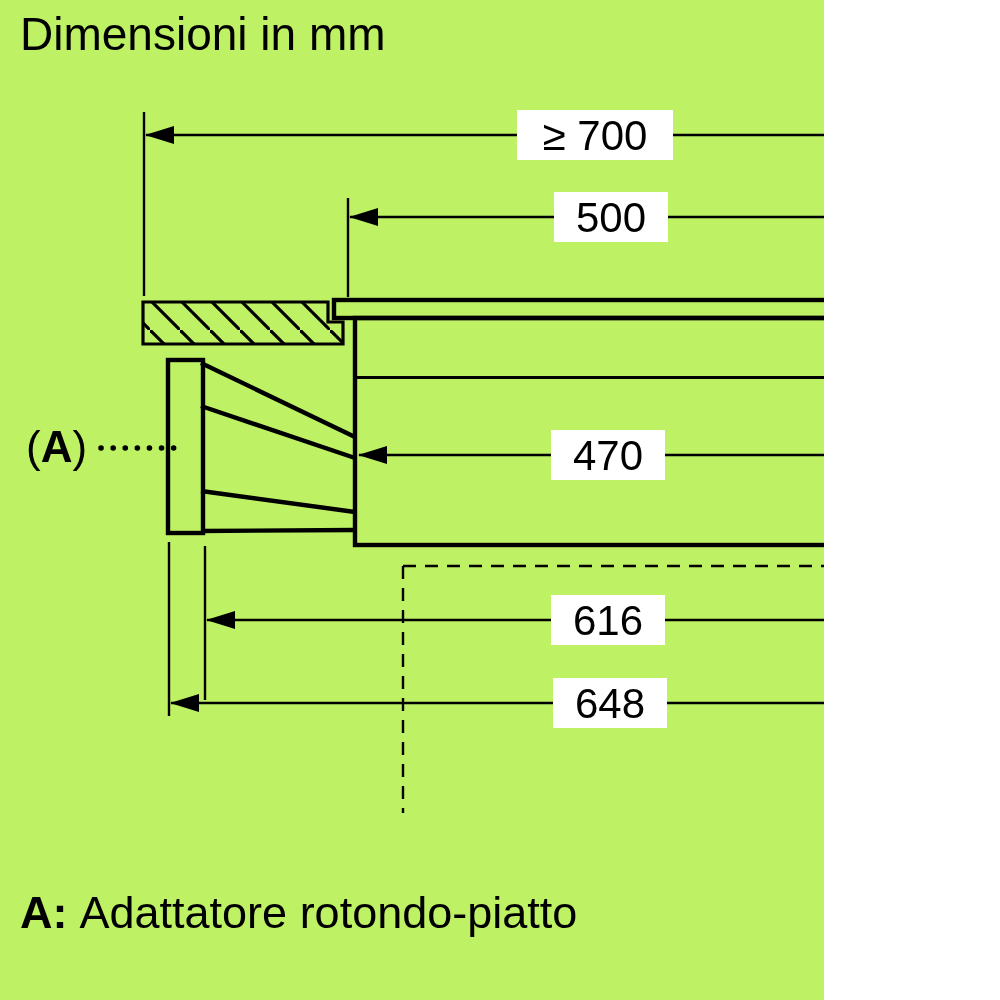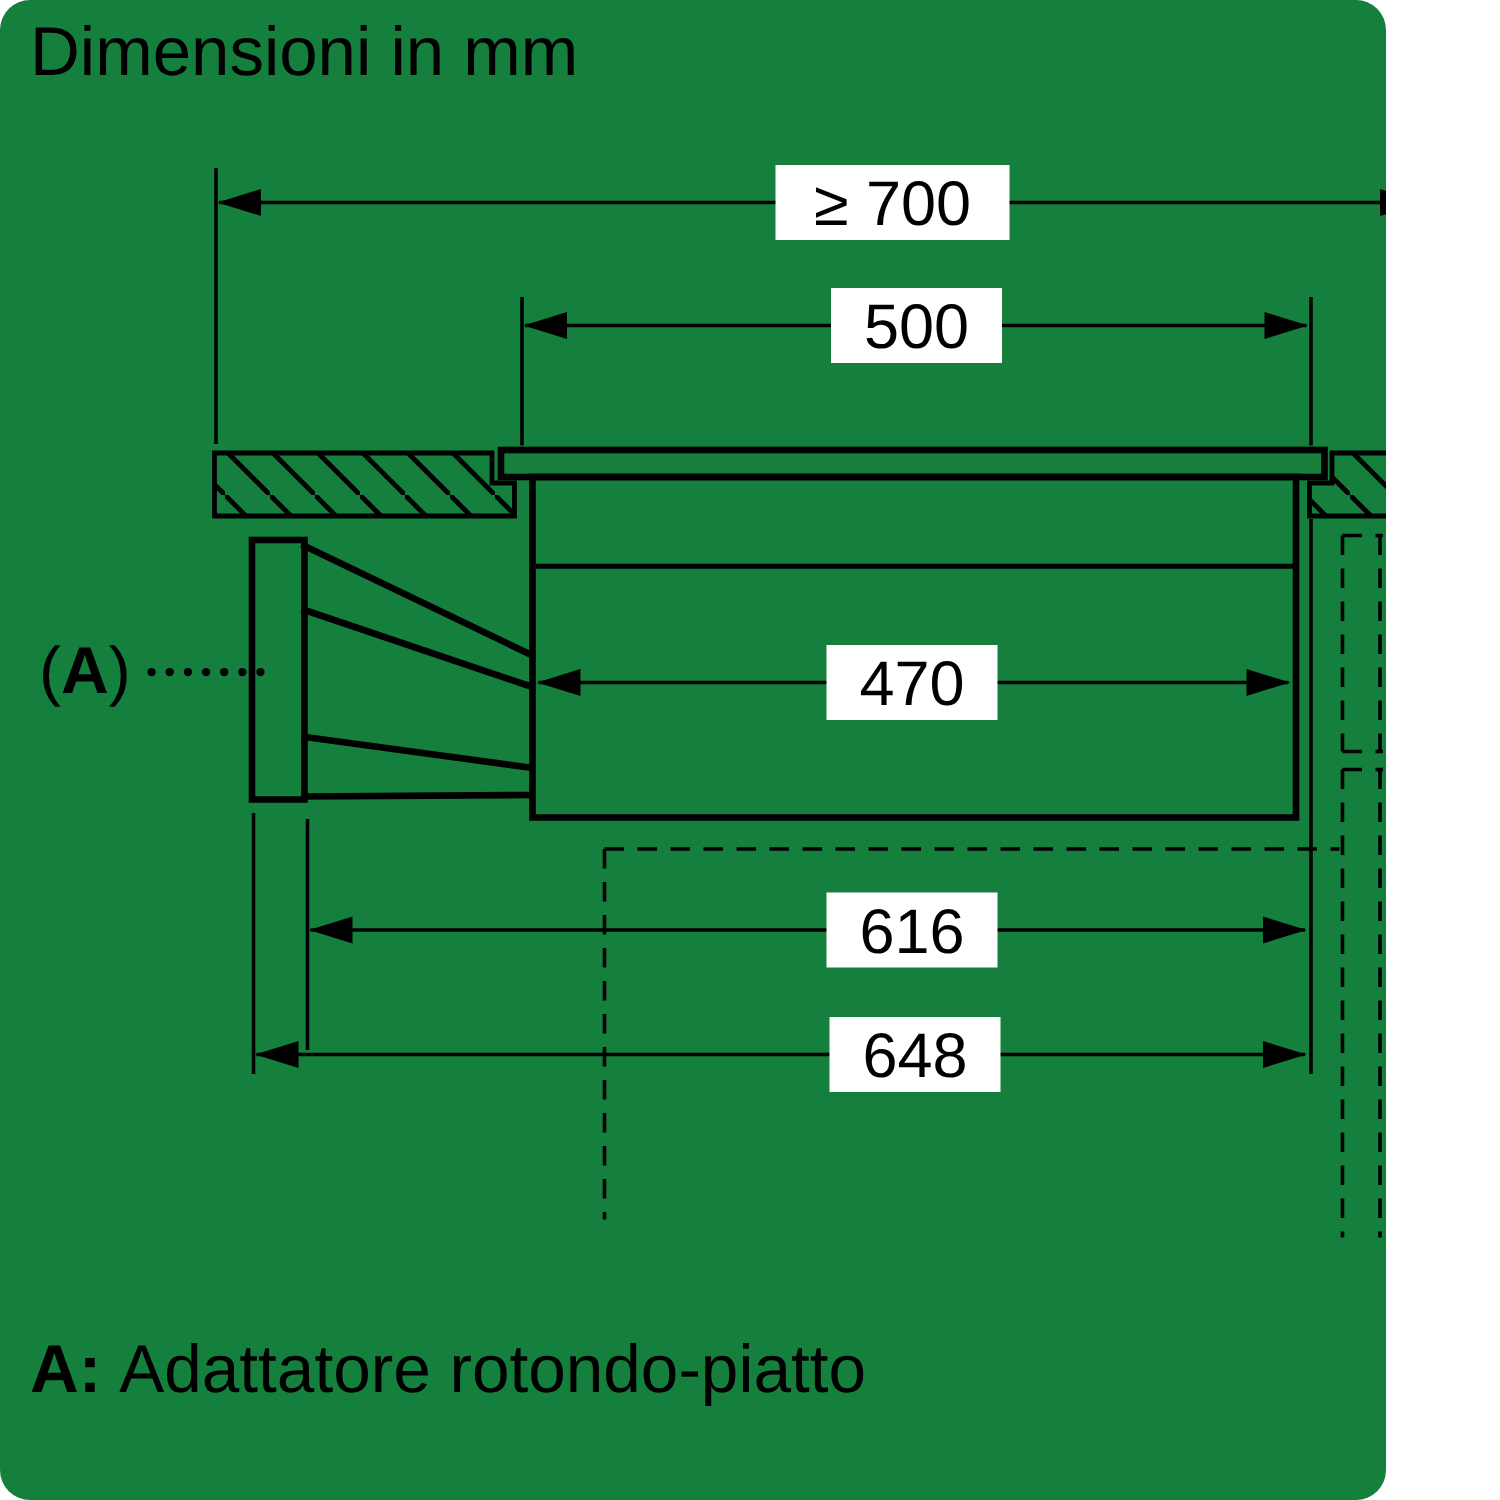--- a/index.html
+++ b/index.html
@@ -2,25 +2,24 @@
 <html><head>
 <meta charset="utf-8">
 <style>
   html, body {
     margin: 0;
     padding: 0;
     background: #ffffff;
   }
   .stage {
     position: relative;
-    width: 924px;
+    width: 824px;
     height: 1000px;
-    background: #15803d;
+    background: #bef264;
     overflow: hidden;
-    border-radius: 20px;
   }
   svg text {
     font-family: "Liberation Sans", "DejaVu Sans", sans-serif;
     fill: #000000;
   }
   .title-text   { font-size: 46px; }
   .dim-text     { font-size: 42px; }
   .callout-text { font-size: 44px; }
   .foot-text    { font-size: 45px; }
   .bold         { font-weight: bold; }

